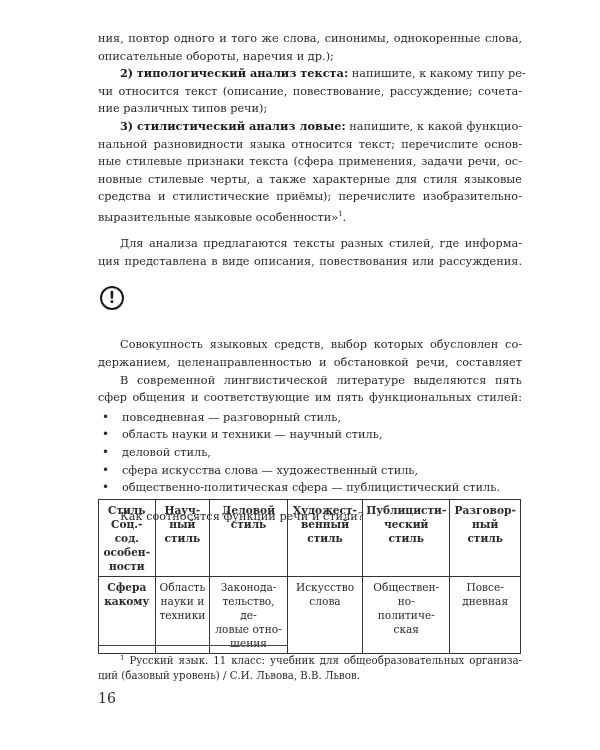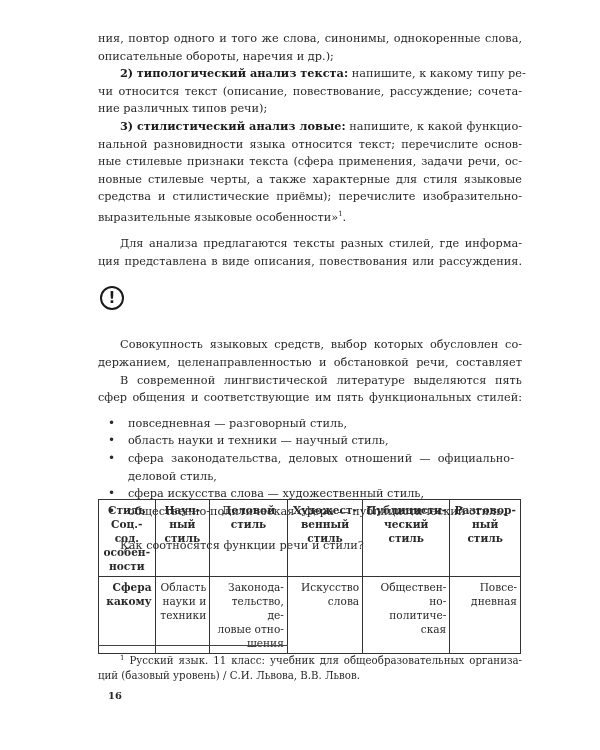--- a/index.html
+++ b/index.html
@@ -17,35 +17,35 @@
   .notice-icon {
     position: absolute; left: 2px; top: 12px; width: 20px; height: 20px; border: 2.2px solid #1a1a1a;
     border-radius: 50%; display: flex; align-items: center; justify-content: center;
     font-family: "DejaVu Sans", sans-serif; font-weight: bold; font-size: 15px; color: #1a1a1a; line-height: 1;
   }
   .notice-box {
     position: absolute; left: 34px; top: 2px; width: 390px; height: 44px;
     border: 1.5px dotted #9a9a9a; box-sizing: border-box; padding: 4px 8px;
   }
   .notice-box .line { font-size: 11.3px; }
-  ul.bullets { list-style: none; margin: 8px; padding: 0; }
+  ul.bullets { list-style: none; margin: 2px; padding: 0; }
   ul.bullets li { position: relative; padding-left: 22px; }
   ul.bullets li::before { content: "•"; position: absolute; left: 2px; top: 0; font-family: "DejaVu Sans", sans-serif; font-size: 12px; }
   table.styles {
     position: absolute; left: 98px; top: 499px; width: 423px; border-collapse: collapse;
     font-size: 10.6px; line-height: 14px;
   }
   table.styles td, table.styles th { border: 1.2px solid #333; vertical-align: top; padding: 3px 3px; }
   table.styles th { font-weight: bold; text-align: center; height: 55px; }
-  table.styles td { height: 56px; text-align: right; }
+  table.styles td { height: 56px; text-align: center; }
   table.styles td.rowhead { font-weight: bold; }
   .footnote-rule { position: absolute; left: 98px; top: 645px; width: 190px; border-top: 1px solid #444; }
   .footnote { position: absolute; left: 98px; top: 651px; width: 424px; font-size: 10.2px; line-height: 15px; }
   .footnote sup { font-size: 7px; }
-  .page-number { position: absolute; left: 108px; top: 690px; font-weight: bold; font-size: 10px; }
+  .page-number { position: absolute; left: 98px; top: 690px; font-weight: normal; font-size: 14px; }
 </style>
 </head>
 <body>
 
 <div class="page">
   <span class="line">ния, повтор одного и того же слова, синонимы, однокоренные слова,</span>
   <span class="line last">описательные обороты, наречия и др.);</span>
 
   <span class="line indent"><b>2)</b> <b>типологический анализ текста:</b><span> напишите, к какому типу ре-</span></span>
   <span class="line">чи относится текст (описание, повествование, рассуждение; сочета-</span>
@@ -72,21 +72,20 @@
   <span class="line">сфер общения и соответствующие им пять функциональных стилей:</span>
 
   <ul class="bullets">
     <li>
         <span class="line last">повседневная — разговорный стиль,</span>
       </li>
     <li>
         <span class="line last">область науки и техники — научный стиль,</span>
       </li>
     <li>
-        <span class="line">сфера законодательства, деловых отношений — официально-</span>
         <span class="line last">деловой стиль,</span>
       </li>
     <li>
         <span class="line last">сфера искусства слова — художественный стиль,</span>
       </li>
     <li>
         <span class="line last">общественно-политическая сфера — публицистический стиль.</span>
       </li>
   </ul>
 

